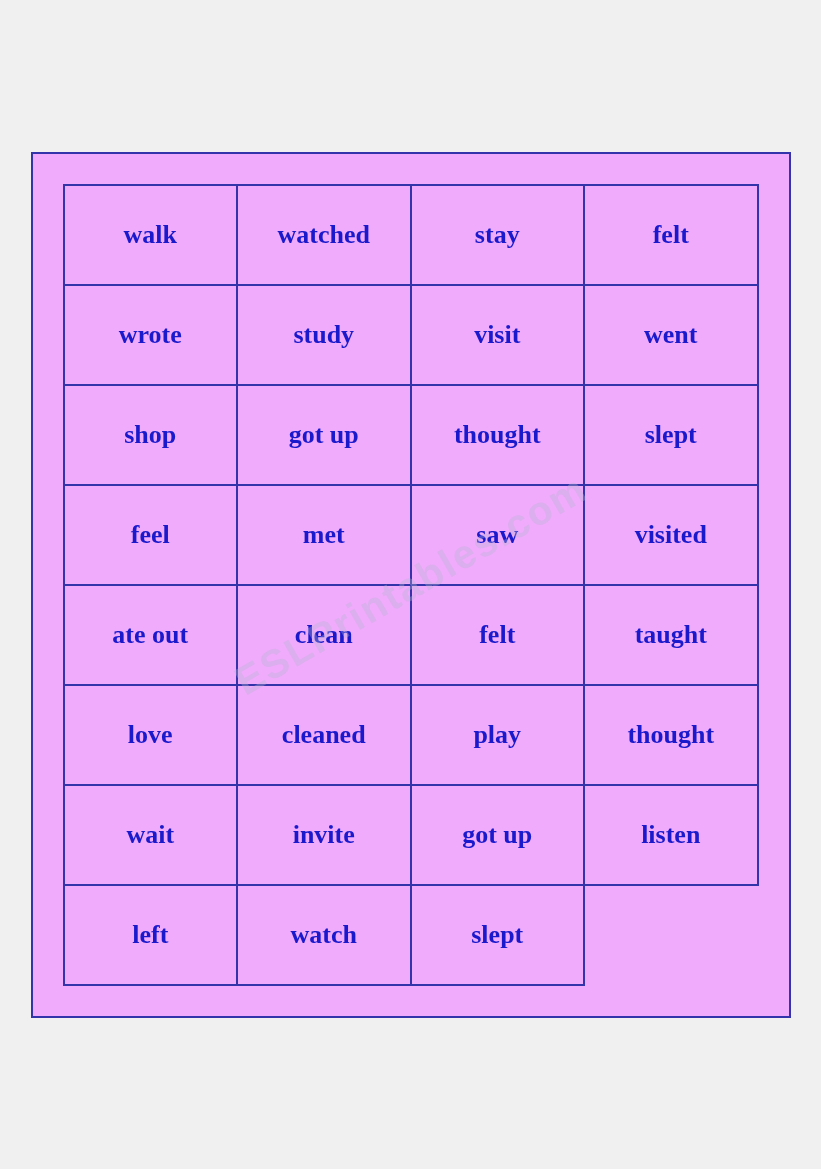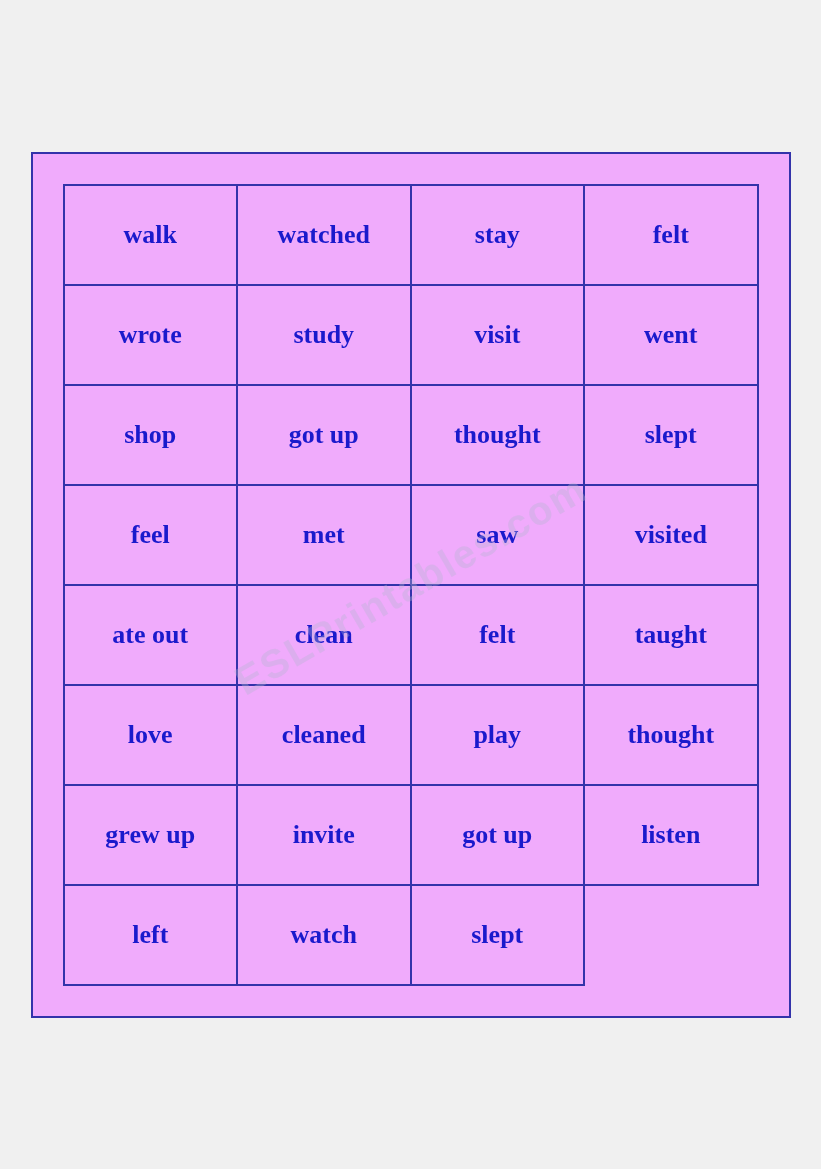--- a/index.html
+++ b/index.html
@@ -140,21 +140,21 @@
         <div class="cell">
           <span>cleaned</span>
         </div>
         <div class="cell">
           <span>play</span>
         </div>
         <div class="cell">
           <span>thought</span>
         </div>
         <div class="cell">
-          <span>grew up</span>
+          <span>wait</span>
         </div>
         <div class="cell">
           <span>invite</span>
         </div>
         <div class="cell">
           <span>got up</span>
         </div>
         <div class="cell">
           <span>listen</span>
         </div>

